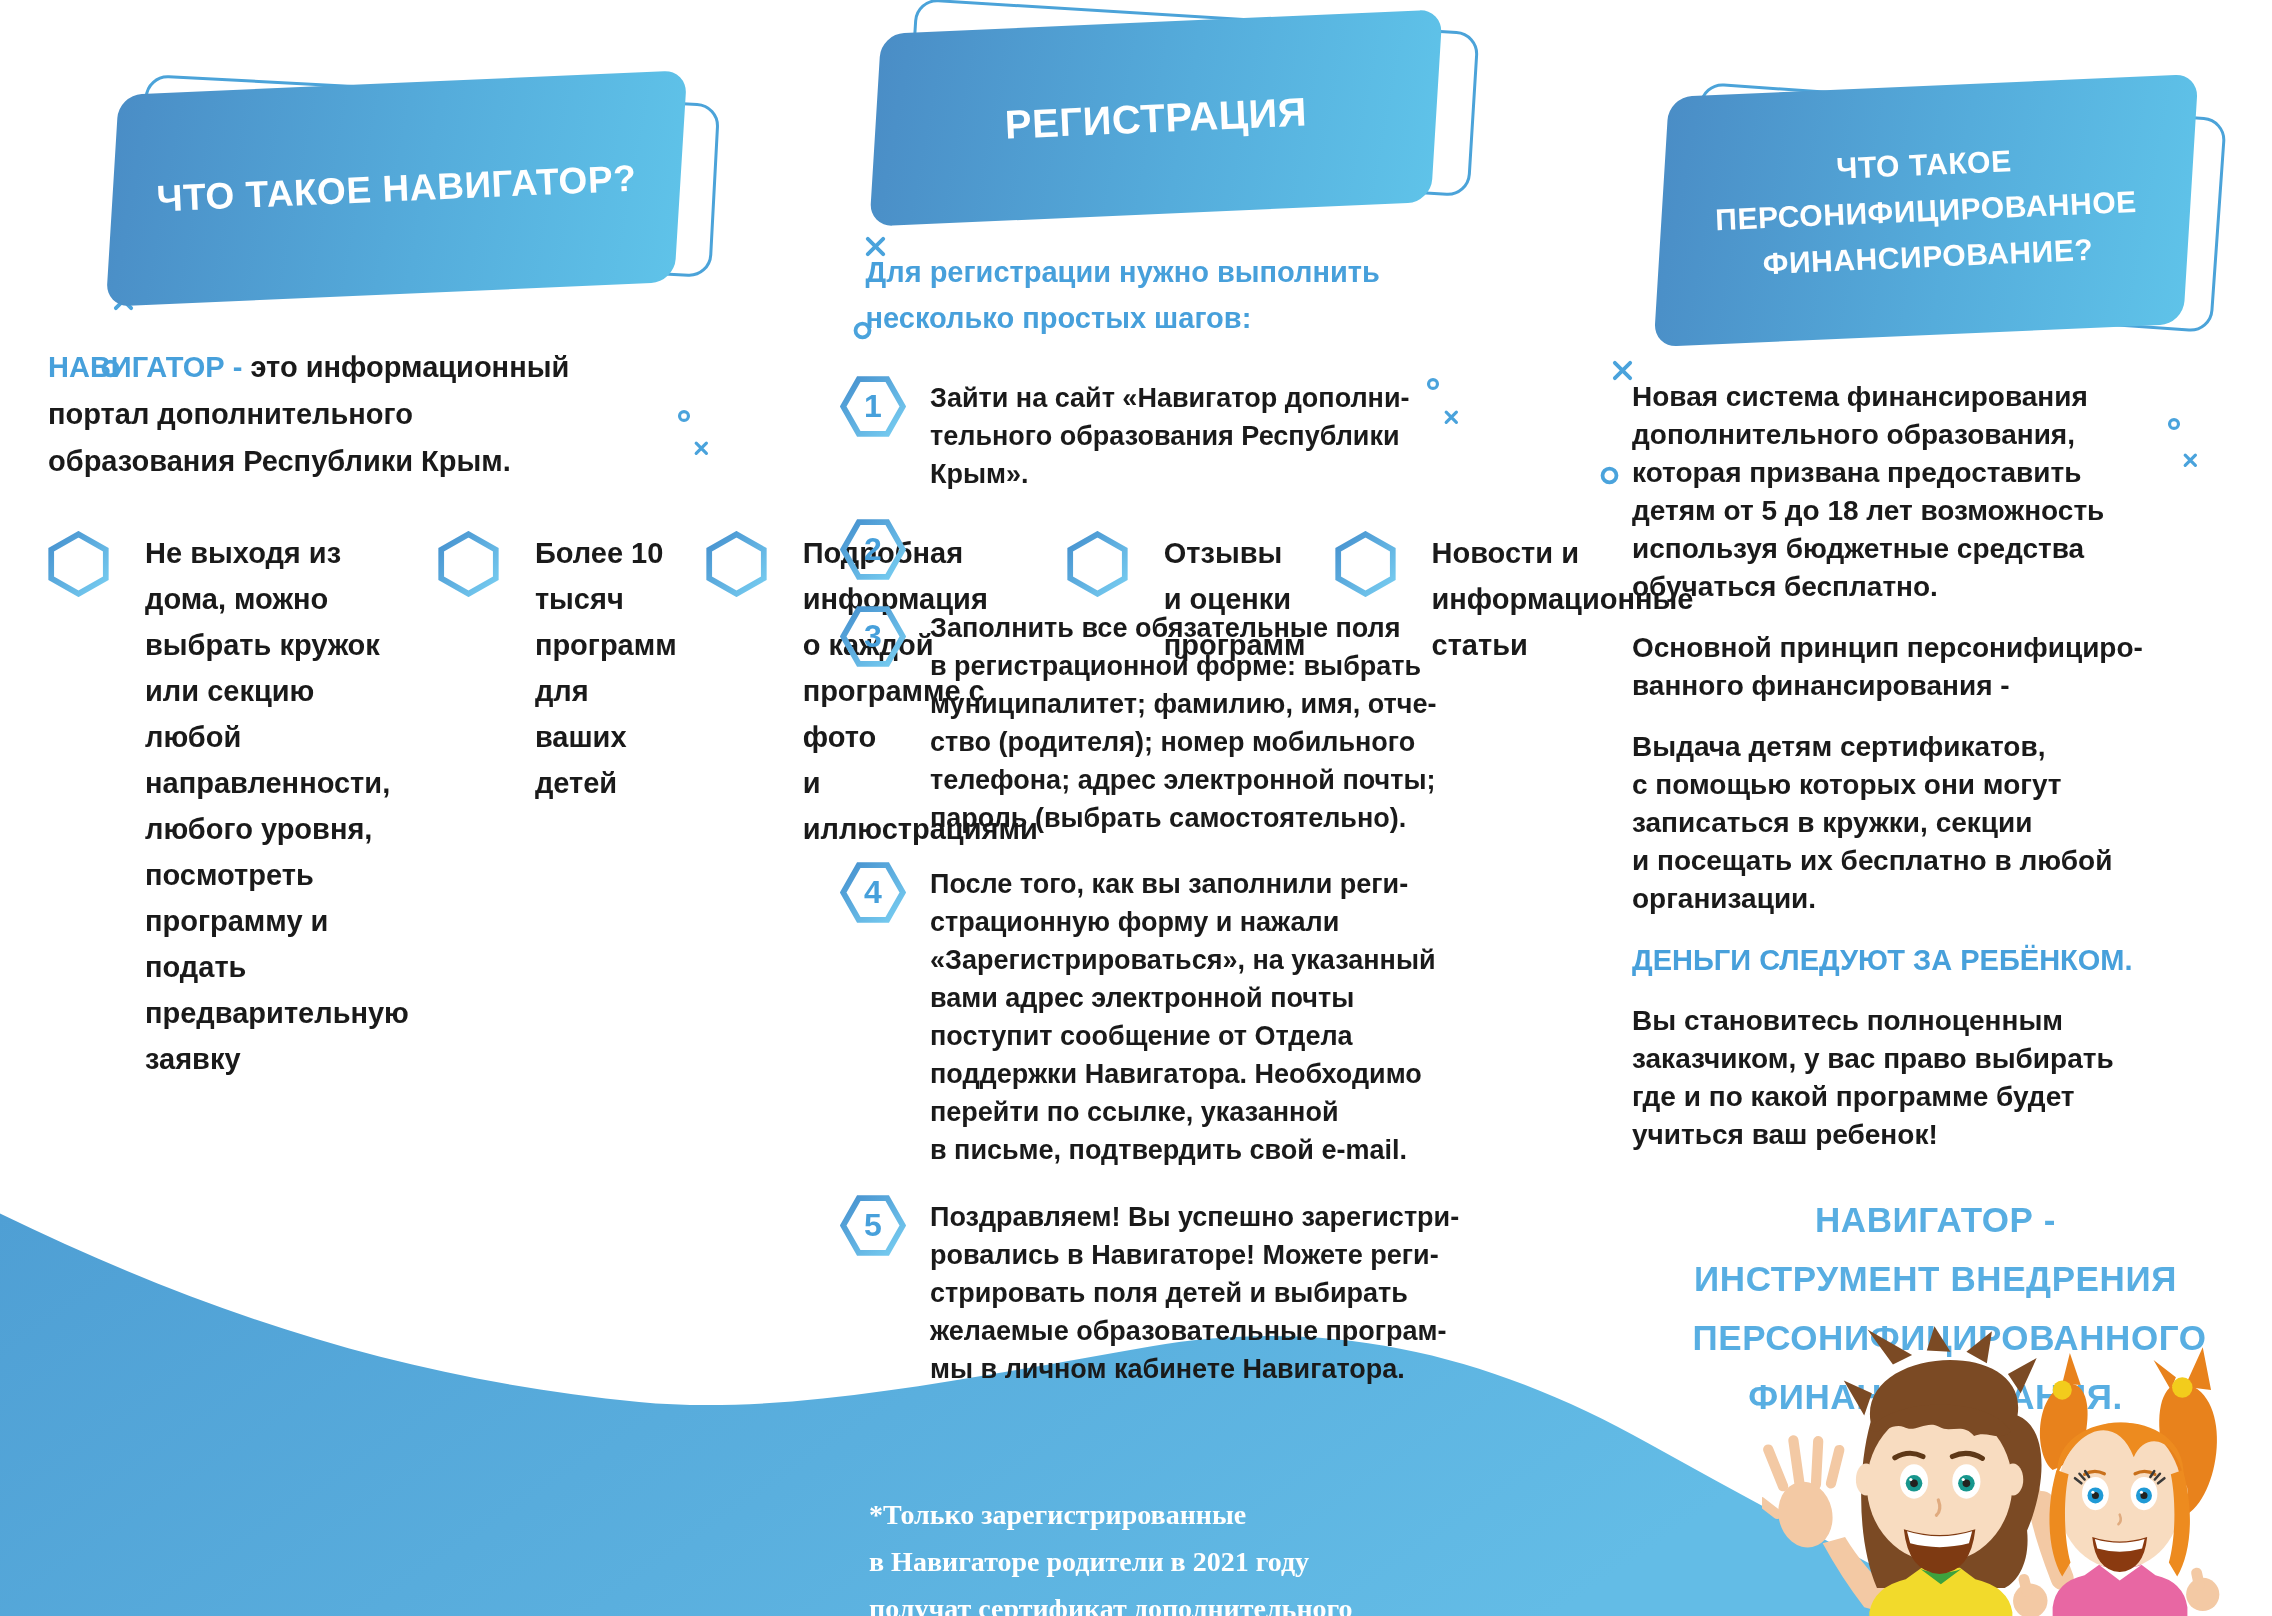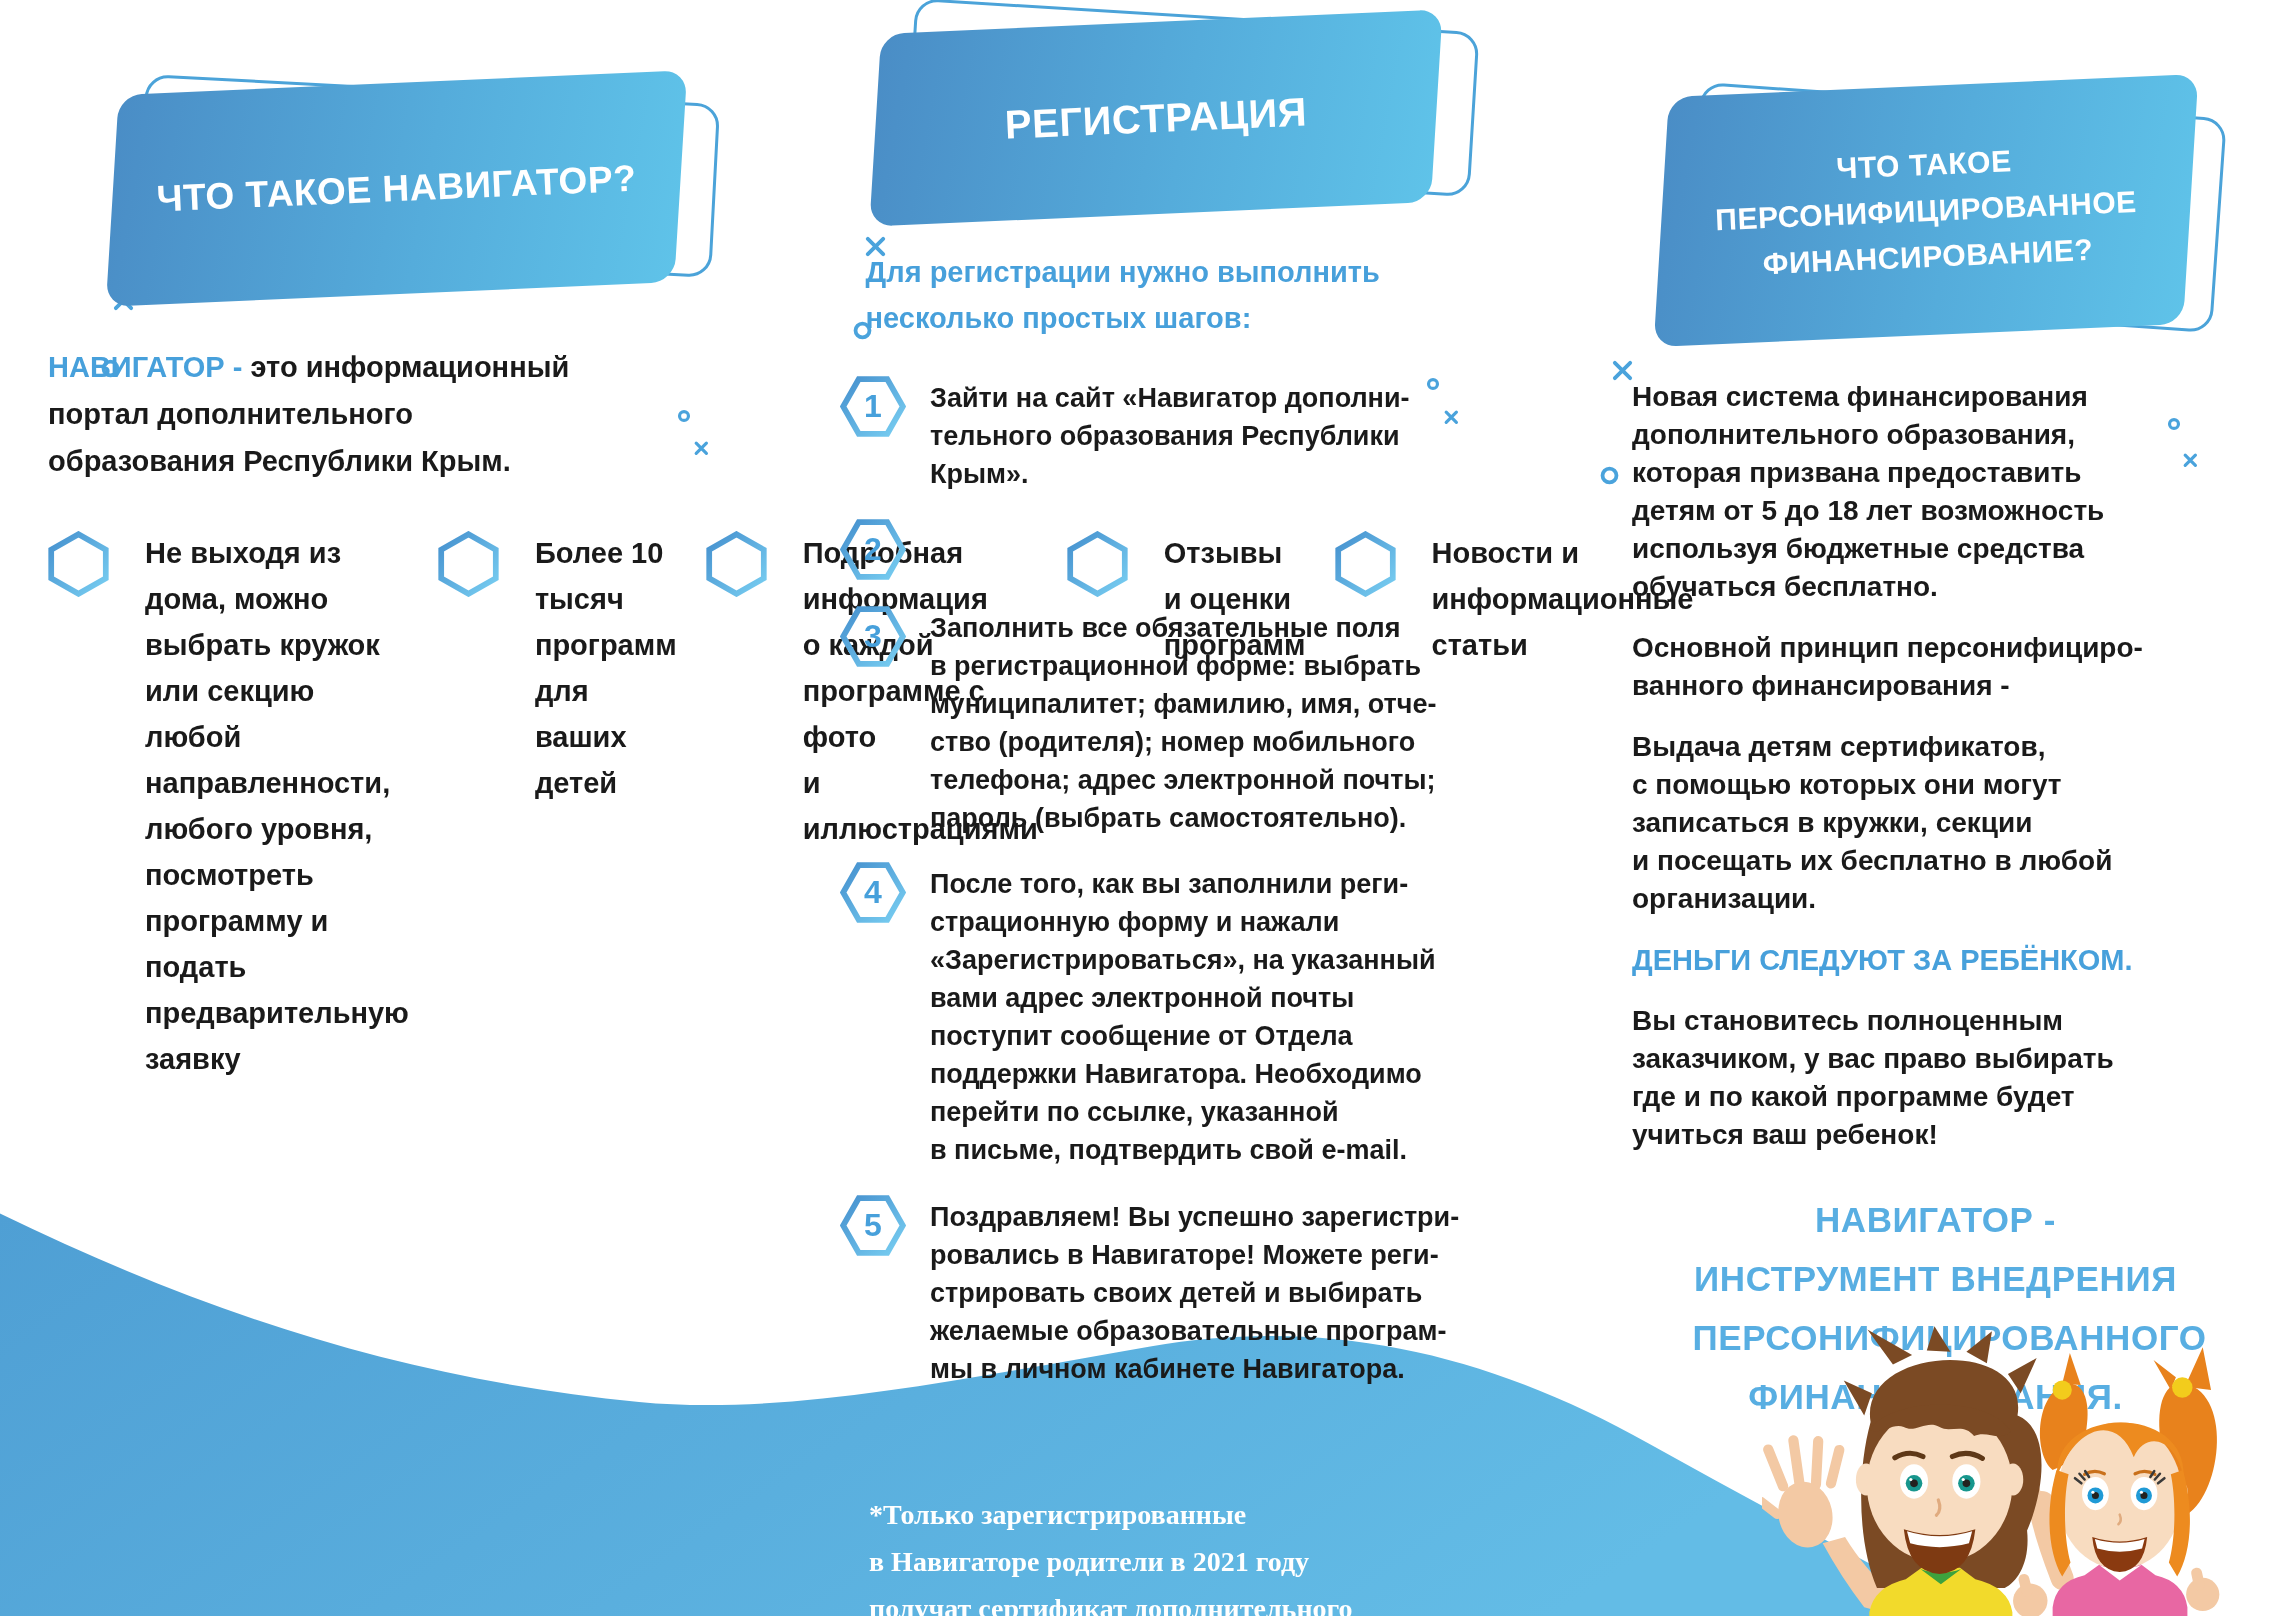--- a/index.html
+++ b/index.html
@@ -213,21 +213,21 @@
       </div>
       <div class="step">
         <span class="hexwrap">
           <svg width="66" height="61" viewBox="0 0 104 96">
               <use href="#hexH"></use>
             </svg>
           <span class="hexnum">5</span>
         </span>
         <span class="stext ml">Поздравляем! Вы успешно зарегистри-
 ровались в Навигаторе! Можете реги-
-стрировать своих детей и выбирать
+стрировать поля детей и выбирать
 желаемые образовательные програм-
 мы в личном кабинете Навигатора.</span>
       </div>
     </div>
   </section>
 
   <section class="col col-right">
     <div class="banner banner-right">
       <div class="banner-outline"></div>
       <div class="banner-fill"></div>

